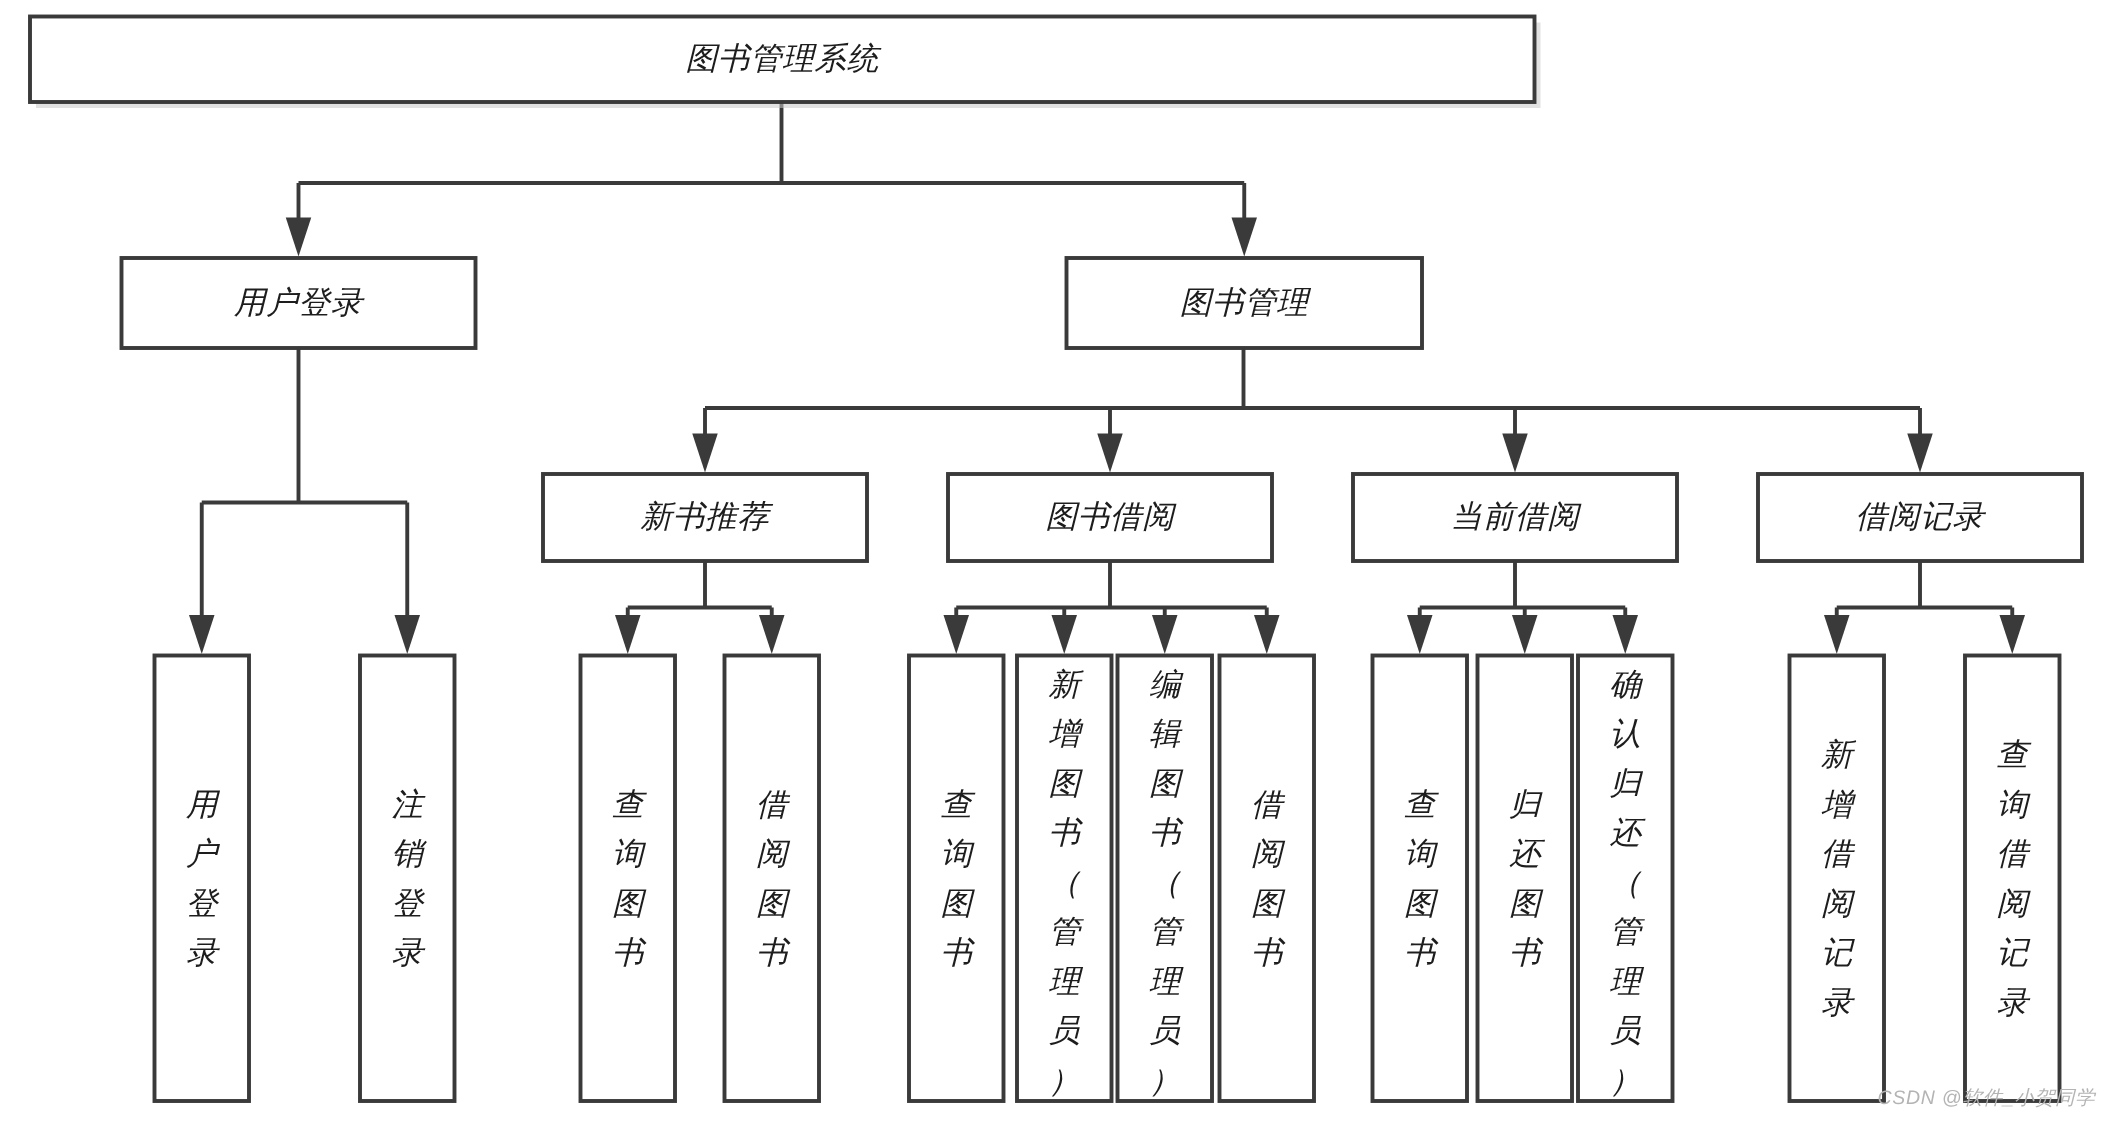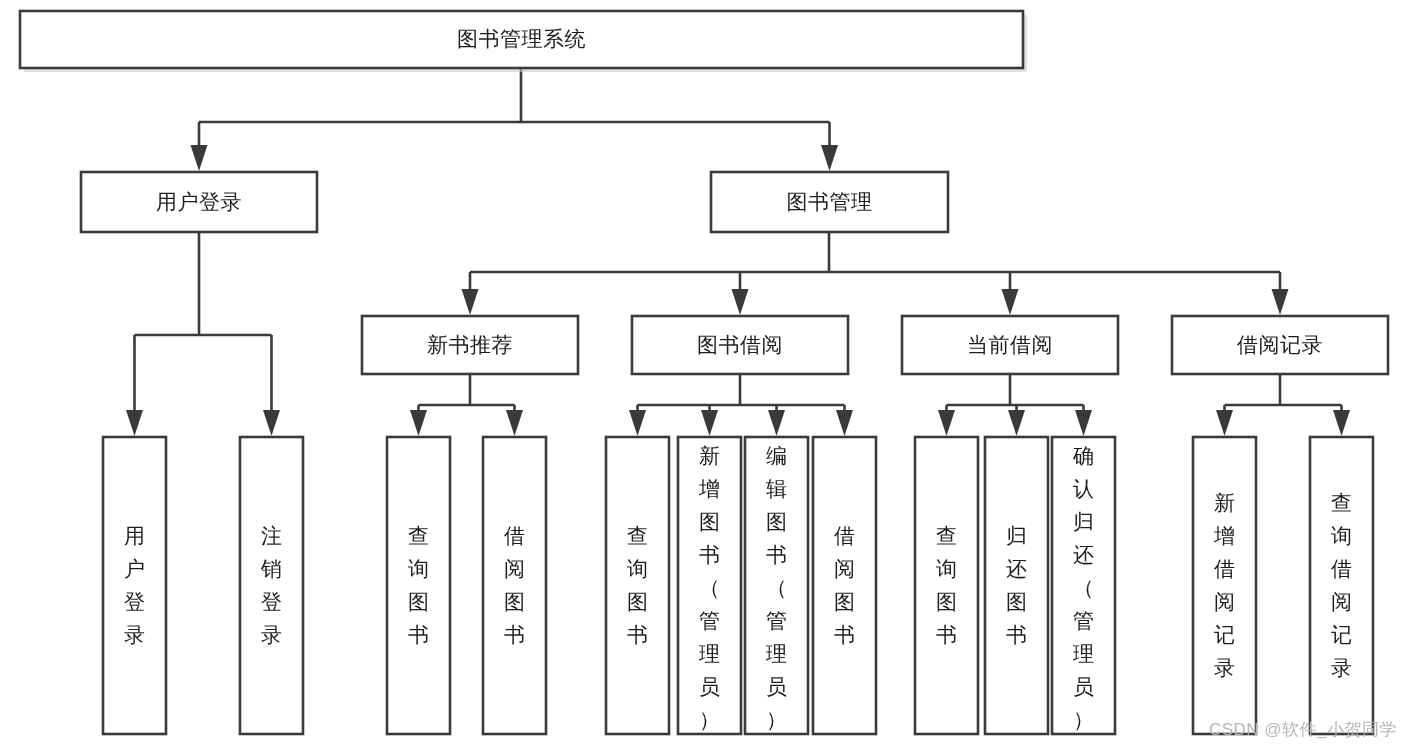--- a/index.html
+++ b/index.html
@@ -12,20 +12,21 @@
     width: 1405px;
     height: 747px;
     font-family: "Liberation Sans", "DejaVu Sans", sans-serif;
     overflow: hidden;
     position: relative;
   }
   #diagram-root {
     position: relative;
     width: 1405px;
     height: 747px;
+    font-style: italic;
   }
   svg.diagram-canvas {
     position: absolute;
     left: 0;
     top: 0;
     width: 1405px;
     height: 747px;
     display: block;
   }
   .node-box {
@@ -60,21 +61,21 @@
     font-size: 21px;
     fill: #1d1d1d;
     text-anchor: middle;
     letter-spacing: 0px;
   }
   .watermark {
     position: absolute;
     right: 8px;
     bottom: 6px;
     font-family: "Liberation Sans", "DejaVu Sans", sans-serif;
-    font-size: 17px;
+    font-size: 13px;
     color: #b4b4b4;
     white-space: nowrap;
     user-select: none;
     letter-spacing: 0.5px;
   }
 </style>
 </head>
 <body>
 
 <div id="diagram-root">

